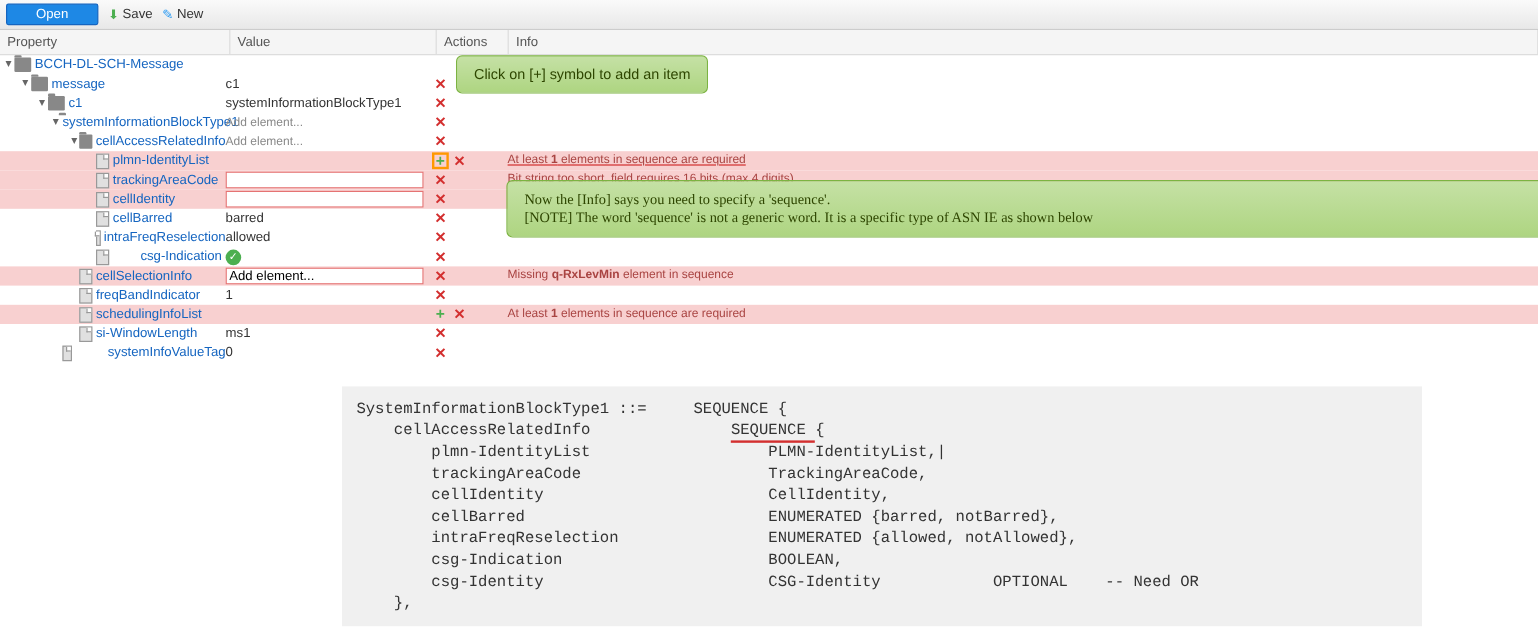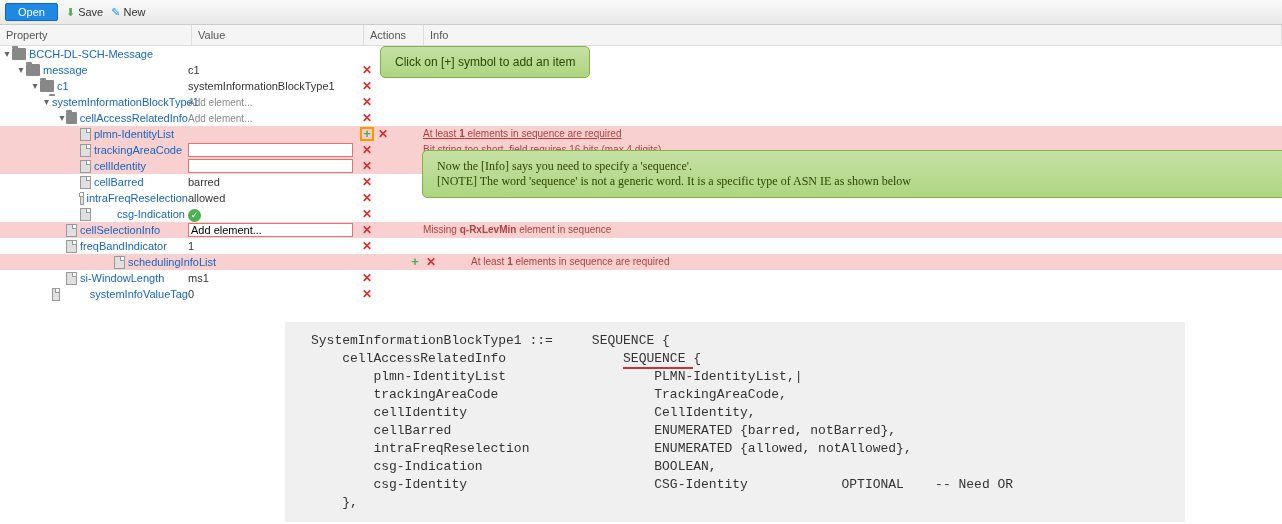--- a/index.html
+++ b/index.html
@@ -1,18 +1,18 @@
 <!DOCTYPE html>
 <html><head>
 <meta charset="utf-8">
 <style>
 * { box-sizing: border-box; margin: 0; padding: 0; }
 body { font-family: Arial, sans-serif; font-size: 11px; color: #333; background: #fff; width: 1282px; }
 .toolbar { background: linear-gradient(#fafafa, #e8e8e8); border-bottom: 1px solid #ccc; padding: 3px 5px; display: flex; gap: 8px; align-items: center; }
-.btn-open { background: #1e88e5; color: #fff; border: 1px solid #1565c0; padding: 2px 12px; border-radius: 2px; font-size: 11px; cursor: pointer; }
+.btn-open { background: #1e88e5; color: #fff; border: 1px solid #1565c0; padding: 2px 24px; border-radius: 2px; font-size: 11px; cursor: pointer; }
 .btn-tool { background: transparent; border: none; display: flex; align-items: center; gap: 3px; cursor: pointer; font-size: 11px; color: #333; }
 .icon-save { color: #4caf50; }
 .icon-new { color: #2196f3; }
 .headers { display: flex; background: #f5f5f5; border-bottom: 1px solid #ddd; }
 .hdr { padding: 4px 6px; font-weight: normal; color: #555; border-right: 1px solid #ddd; }
 .hdr-prop { width: 192px; }
 .hdr-val { width: 172px; }
 .hdr-act { width: 60px; }
 .hdr-info { flex: 1; }
 .tree { position: relative; }
@@ -33,21 +33,21 @@
 .add-el { color: #888; font-size: 10px; }
 .plus-btn { width: 14px; height: 14px; display: flex; align-items: center; justify-content: center; color: #4caf50; font-weight: bold; font-size: 13px; cursor: pointer; }
 .plus-btn.highlighted { border: 2px solid #ff9800; }
 .del-btn { color: #d32f2f; font-weight: bold; cursor: pointer; font-size: 12px; padding: 0 2px; }
 .check-icon { width: 13px; height: 13px; background: #4caf50; border-radius: 50%; display: inline-flex; align-items: center; justify-content: center; color: #fff; font-size: 9px; }
 .callout { position: absolute; background: linear-gradient(#c5e1a5, #aed581); border: 1px solid #7cb342; border-radius: 5px; padding: 8px 14px; font-size: 12px; color: #2e4600; z-index: 10; }
 .callout1 { left: 380px; top: 0px; }
 .callout2 { left: 422px; top: 104px; width: 886px; font-family: Liberation Serif, serif; }
 .info-underline { text-decoration: underline; text-decoration-color: #d32f2f; }
 .obscured-info { color: #a94442; font-size: 10px; overflow: hidden; white-space: nowrap; }
-.code-block { background: #f0f0f0; margin: 20px 16px 0 285px; padding: 10px 26px; font-family: 'Courier New', monospace; font-size: 13px; line-height: 18px; white-space: pre; width: 900px; }
+.code-block { background: #f0f0f0; margin: 20px 16px 0 285px; padding: 10px 12px; font-family: 'Courier New', monospace; font-size: 13px; line-height: 18px; white-space: pre; width: 900px; }
 .code-line { display: block; }
 .underlined-red { border-bottom: 2px solid #d32f2f; padding-bottom: 1px; }
 </style>
 </head>
 <body>
 
 <div class="toolbar">
   <button class="btn-open">Open</button>
   <button class="btn-tool">
     <span class="icon-save">⬇</span>
@@ -223,21 +223,21 @@
       <span class="file-icon"></span>
       <span class="label">freqBandIndicator</span>
     </div>
     <div class="val"><span class="val-text">1</span></div>
     <div class="act">
         <span class="del-btn">✕</span>
       </div>
   </div>
 
   <div class="row err">
-    <div class="prop" style="padding-left:66px;margin-left:48px;">
+    <div class="prop" style="padding-left:66px;">
       <span class="file-icon"></span>
       <span class="label">schedulingInfoList</span>
     </div>
     <div class="val"></div>
     <div class="act">
       <span class="plus-btn">+</span>
       <span class="del-btn">✕</span>
     </div>
     <div class="info">
       <span>At least </span><b>1</b><span> elements in sequence are required</span>

